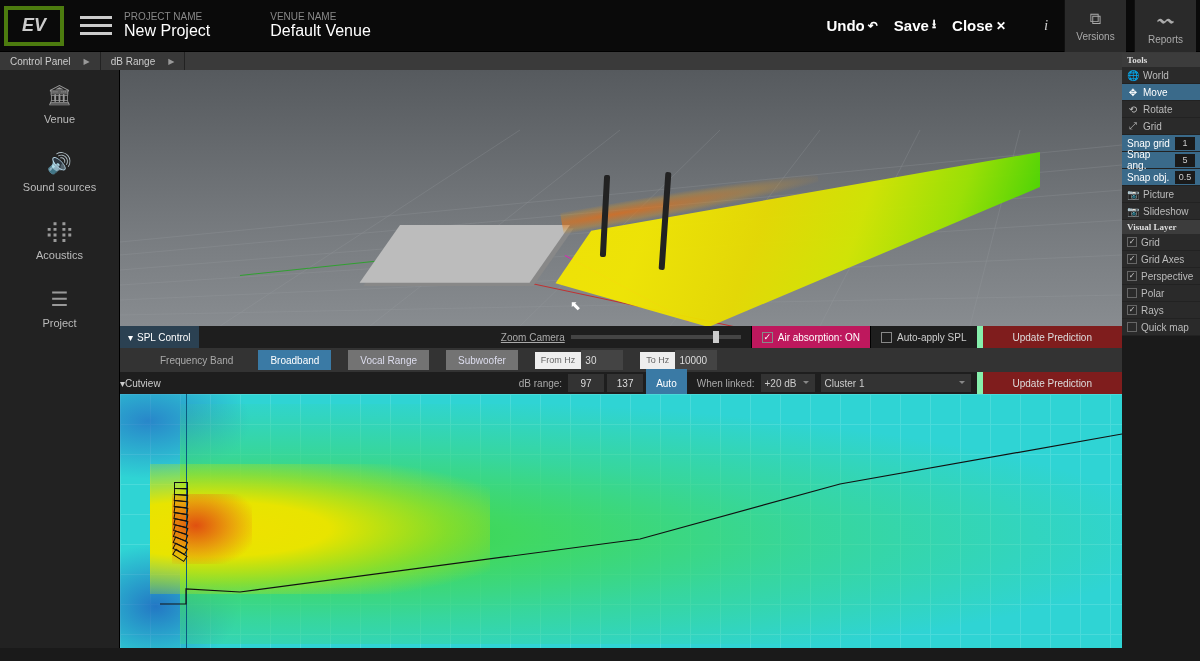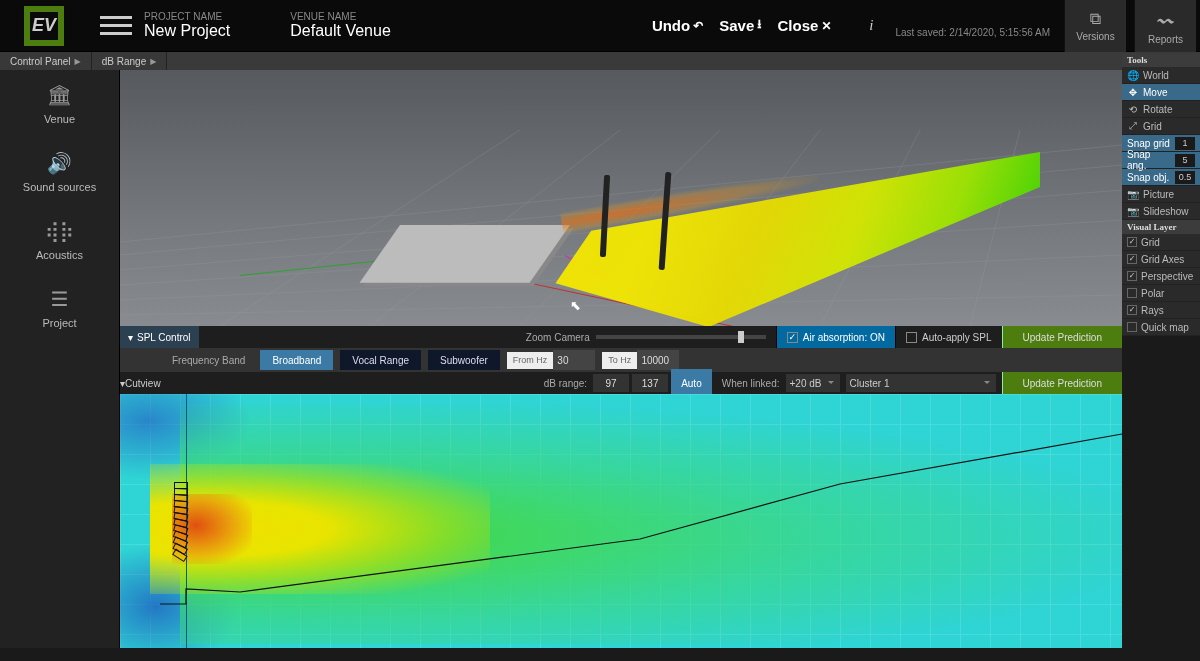--- a/index.html
+++ b/index.html
@@ -1,37 +1,37 @@
 <!DOCTYPE html>
 <html><head>
 <meta charset="utf-8">
 <style>
 * { margin: 0; padding: 0; box-sizing: border-box; font-family: "Segoe UI", Arial, sans-serif; }
 body { width: 1200px; height: 661px; background: #1a1a1a; color: #ccc; overflow: hidden; position: relative; }
 
 
 .header { height: 52px; background: #0a0a0a; display: flex; align-items: center; border-bottom: 1px solid #000; }
-.logo { width: 40px; height: 40px; margin: 6px 24px; border: 6px solid #4d7c0f; display: flex; align-items: center; justify-content: center; }
+.logo { width: 60px; height: 40px; margin: 6px 4px; border: 4px solid #4d7c0f; display: flex; align-items: center; justify-content: center; }
 .logo-inner { color: #ccc; font-weight: bold; font-size: 18px; font-style: italic; }
 .hamburger { width: 32px; height: 32px; display: flex; flex-direction: column; justify-content: center; gap: 5px; margin: 0 12px; cursor: pointer; }
 .hamburger span { height: 3px; background: #ccc; }
 .hdr-label { font-size: 10px; color: #888; text-transform: uppercase; }
 .hdr-value { font-size: 16px; color: #fff; }
 .hdr-block { margin-right: 60px; }
 .hdr-right { margin-left: auto; display: flex; align-items: center; gap: 8px; padding-right: 4px; }
 .hdr-action { font-size: 15px; color: #fff; cursor: pointer; display: flex; align-items: center; gap: 3px; padding: 0 4px; font-weight: 600; }
 .hdr-action .ico { font-size: 12px; }
 .last-saved { font-size: 10px; color: #888; margin-left: 6px; }
 .info-btn { width: 20px; font-size: 15px; text-align: center; font-style: italic; font-family: serif; cursor: pointer; }
 .hdr-tab { width: 62px; height: 52px; background: #2a2a2a; display: flex; flex-direction: column; align-items: center; justify-content: center; gap: 3px; border-left: 1px solid #111; cursor: pointer; font-size: 10px; color: #aaa; }
 .hdr-tab .ico { font-size: 16px; }
 
 
 .breadcrumb { height: 18px; background: #3a3a3a; display: flex; align-items: center; font-size: 10px; color: #ccc; }
-.bc-item { padding: 0 10px; height: 100%; display: flex; align-items: center; gap: 4px; border-right: 1px solid #222; cursor: pointer; background: #383838; }
+.bc-item { padding: 0 10px; height: 100%; display: flex; align-items: center; gap: 13px; border-right: 1px solid #222; cursor: pointer; background: #383838; }
 .bc-arrow { font-size: 8px; color: #999; }
 
 
 .leftnav { position: absolute; left: 0; top: 70px; bottom: 0; width: 120px; background: #222; border-right: 1px solid #000; }
 .nav-item { height: 68px; display: flex; flex-direction: column; align-items: center; justify-content: center; gap: 6px; cursor: pointer; font-size: 11px; color: #bbb; }
 .nav-item .ico { font-size: 20px; color: #999; }
 
 
 .tools { position: absolute; right: 0; top: 53px; width: 78px; background: #2a2a2a; font-size: 10px; color: #bbb; }
 .tools-hdr { background: #3c3c3c; padding: 2px 5px; font-size: 9px; color: #ddd; font-weight: 600; font-family: Liberation Serif, serif; }
@@ -52,33 +52,33 @@
 .array.a1 { left: 482px; top: 105px; height: 82px; transform: rotate(3deg); }
 .array.a2 { left: 542px; top: 102px; height: 98px; transform: rotate(4deg); }
 .axis-r { position: absolute; left: 350px; top: 200px; width: 300px; height: 1px; background: #c03030; transform: rotate(12deg); transform-origin: left; }
 .axis-g { position: absolute; left: 120px; top: 205px; width: 320px; height: 1px; background: #30a030; transform: rotate(-6deg); transform-origin: left; }
 .axis-m { position: absolute; left: 445px; top: 185px; width: 140px; height: 1px; background: #d030b0; transform: rotate(28deg); transform-origin: left; }
 .cursor { position: absolute; left: 450px; top: 228px; font-size: 13px; color: #fff; }
 
 
 .splbar { position: absolute; left: 120px; top: 326px; width: 1002px; height: 22px; background: #1e1e1e; display: flex; align-items: center; font-size: 10px; }
 .splbar .pill { background: #2b4152; color: #fff; padding: 3px 8px; display: flex; align-items: center; gap: 4px; cursor: pointer; height: 22px; }
-.splbar .zoom-lbl { margin-left: auto; padding-right: 6px; color: #aaa; }
+.splbar .zoom-lbl { margin-left: auto; padding-right: 6px; color: #aaa; text-decoration: underline; }
 .splbar .slider { width: 170px; height: 4px; background: #444; position: relative; margin-right: 10px; }
 .splbar .slider .thumb { position: absolute; right: 22px; top: -4px; width: 6px; height: 12px; background: #ccc; }
 .chk { display: flex; align-items: center; gap: 5px; padding: 0 10px; height: 22px; cursor: pointer; border-left: 1px solid #000; }
-.chk.on { background: #0369a1; color: #fff; }
+.chk.on { background: #be185d; color: #fff; }
 .chkbox { width: 11px; height: 11px; border: 1px solid #888; display: inline-block; line-height: 9px; text-align: center; font-size: 9px; }
 .chkbox.on::after { content: "✓"; }
-.btn-upd { padding: 0 20px; height: 22px; display: flex; align-items: center; background: #4d7c0f; cursor: pointer; border-left: 1px solid #86efac; color: #ddd; }
-
-
-.freqbar { position: absolute; left: 120px; top: 348px; width: 1002px; height: 24px; background: #333; display: flex; align-items: center; font-size: 10px; gap: 7px; padding-left: 52px; }
+.btn-upd { padding: 0 30px; height: 22px; display: flex; align-items: center; background: #7f1d1d; cursor: pointer; border-left: 6px solid #86efac; color: #ddd; }
+
+
+.freqbar { position: absolute; left: 120px; top: 348px; width: 1002px; height: 24px; background: #333; display: flex; align-items: center; font-size: 10px; gap: 17px; padding-left: 40px; }
 .freqbar .lbl { color: #aaa; margin-right: 8px; }
-.fbtn { padding: 0 12px; height: 20px; display: flex; align-items: center; background: #0f172a; color: #dde; cursor: pointer; }
+.fbtn { padding: 0 12px; height: 20px; display: flex; align-items: center; background: #737373; color: #dde; cursor: pointer; }
 .fbtn.active { background: #3a7aa5; color: #fff; }
 .fbox { height: 17px; display: flex; align-items: center; background: #eee; color: #333; font-size: 9px; }
 .fbox .t { padding: 0 6px; color: #666; }
 .fbox input { width: 42px; height: 20px; border: none; background: #444; color: #ddd; font-size: 10px; padding: 0 4px; }
 
 
 .cutbar { position: absolute; left: 120px; top: 372px; width: 1002px; height: 22px; background: #1e1e1e; display: flex; align-items: center; font-size: 10px; }
 .cutbar .spacer { flex: 1; }
 .db-lbl { color: #aaa; padding-right: 6px; }
 .db-in { width: 36px; height: 18px; background: #333; border: none; color: #ddd; text-align: center; font-size: 10px; margin-right: 3px; }
@@ -131,24 +131,20 @@
     <div class="hdr-action">
         <span>Save</span>
         <span class="ico">⭳</span>
       </div>
     <div class="hdr-action">
         <span>Close</span>
         <span class="ico">✕</span>
       </div>
     <div style="width:10px"></div>
     <div class="info-btn">i</div>
-    <div style="display:flex;flex-direction:column;align-items:flex-end;margin-right:6px">
-      <div style="height:14px"></div>
-      <div class="last-saved">Last saved: 2/14/2020, 5:15:56 AM</div>
-    </div>
     <div class="hdr-tab">
         <span class="ico">⧉</span>
         <span>Versions</span>
       </div>
     <div class="hdr-tab">
         <span class="ico">〰</span>
         <span>Reports</span>
       </div>
   </div>
 </div>

